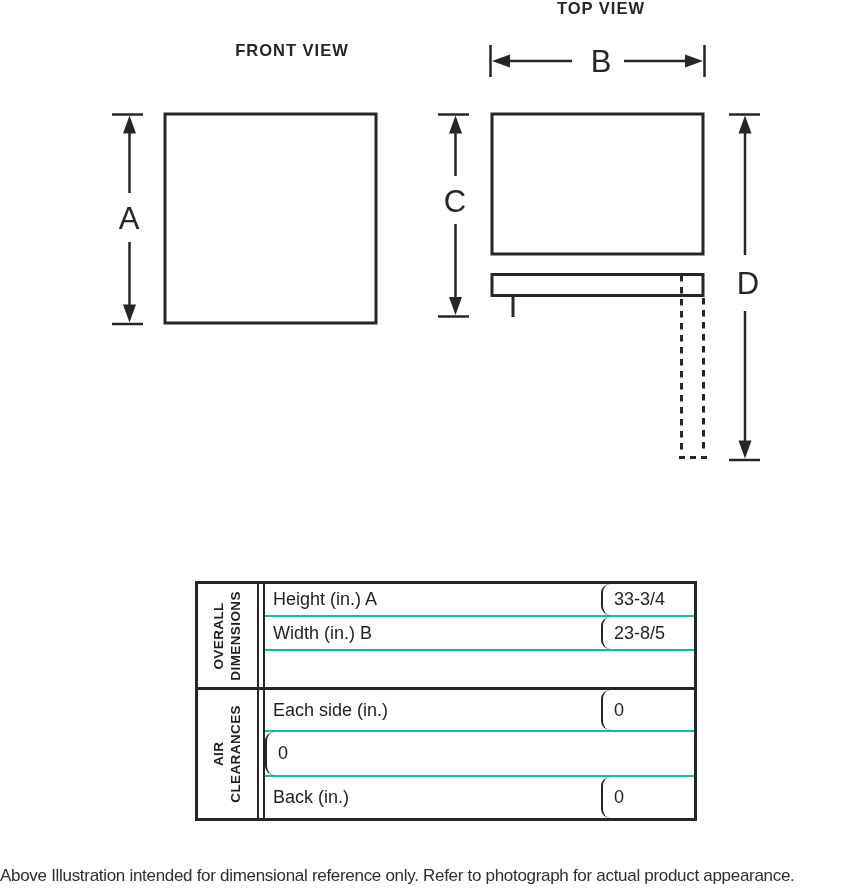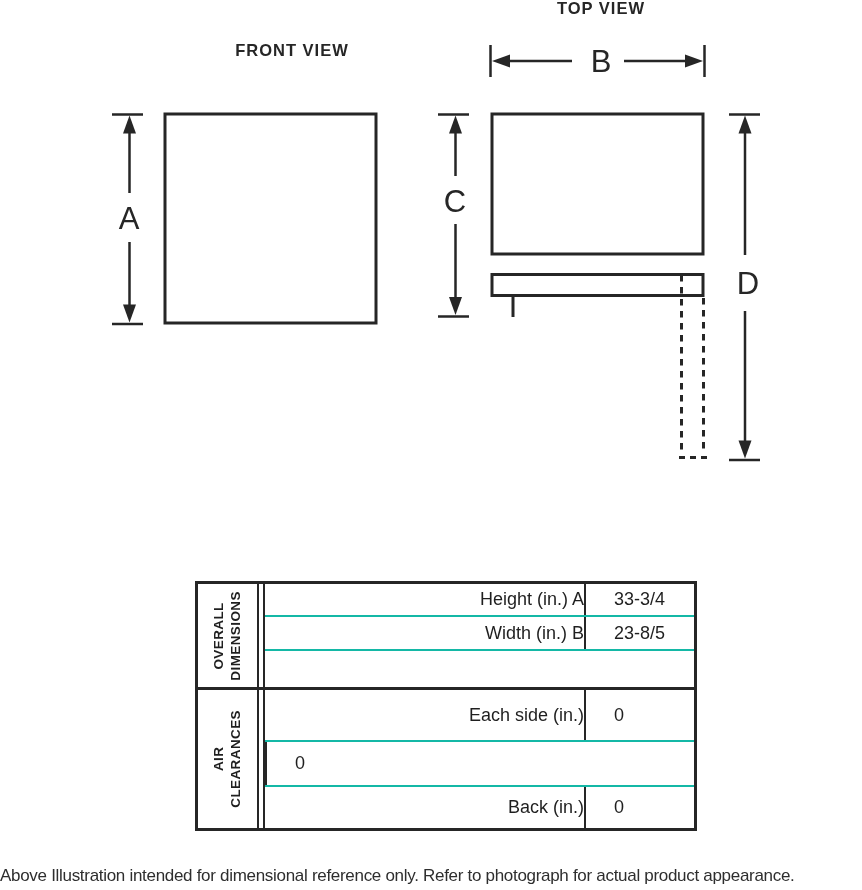--- a/index.html
+++ b/index.html
@@ -14,22 +14,22 @@
 
   
   .tbl{position:absolute;left:195px;top:581px;width:496px;border:3px solid #262626;}
   .section{display:flex;align-items:stretch;}
   .section.sec2{border-top:3px solid #262626;}
   .rot-cell{width:59px;border-right:2.5px solid #262626;display:flex;align-items:center;justify-content:center;flex:none;}
   .gap{width:4px;flex:none;}
   .rows{flex:1;border-left:2.5px solid #262626;display:flex;flex-direction:column;}
   .row{display:flex;align-items:center;}
   .row + .row{border-top:2px solid #14b8a6;}
-  .row .lbl{flex:1;padding-left:8px;font-size:18px;white-space:nowrap;text-align:right;}
-  .row .val{width:80px;flex:none;align-self:stretch;border-left:2.5px solid #262626;display:flex;align-items:center;padding-left:28px;font-size:18px;}
+  .row .lbl{flex:1;padding-left:8px;font-size:18px;white-space:nowrap;}
+  .row .val{width:80px;flex:none;align-self:stretch;border-left:2.5px solid #262626;display:flex;align-items:center;padding-left:11px;font-size:18px;border-radius:9px;}
   .rot{transform:rotate(-90deg);font-size:13.5px;font-weight:bold;line-height:1.25;text-align:center;letter-spacing:0.4px;white-space:nowrap;display:flex;flex-direction:column;}
 
   
   .footer{position:absolute;left:0;top:866px;width:862px;font-size:17px;letter-spacing:-0.3px;white-space:nowrap;color:#2e2e2e;}
 </style>
 </head>
 <body>
 
 <div class="canvas">
 
@@ -119,21 +119,21 @@
 
     <div class="section sec2">
       <div class="rot-cell">
         <div class="rot">
           <span>AIR</span>
           <span>CLEARANCES</span>
         </div>
       </div>
       <div class="gap"></div>
       <div class="rows">
-        <div class="row" style="height:50px">
+        <div class="row" style="height:40px">
           <div class="lbl">Each side (in.)</div>
           <div class="val">0</div>
         </div>
         <div class="row" style="height:43px">
           <div class="val">0</div>
         </div>
         <div class="row" style="height:41px">
           <div class="lbl">Back (in.)</div>
           <div class="val">0</div>
         </div>

